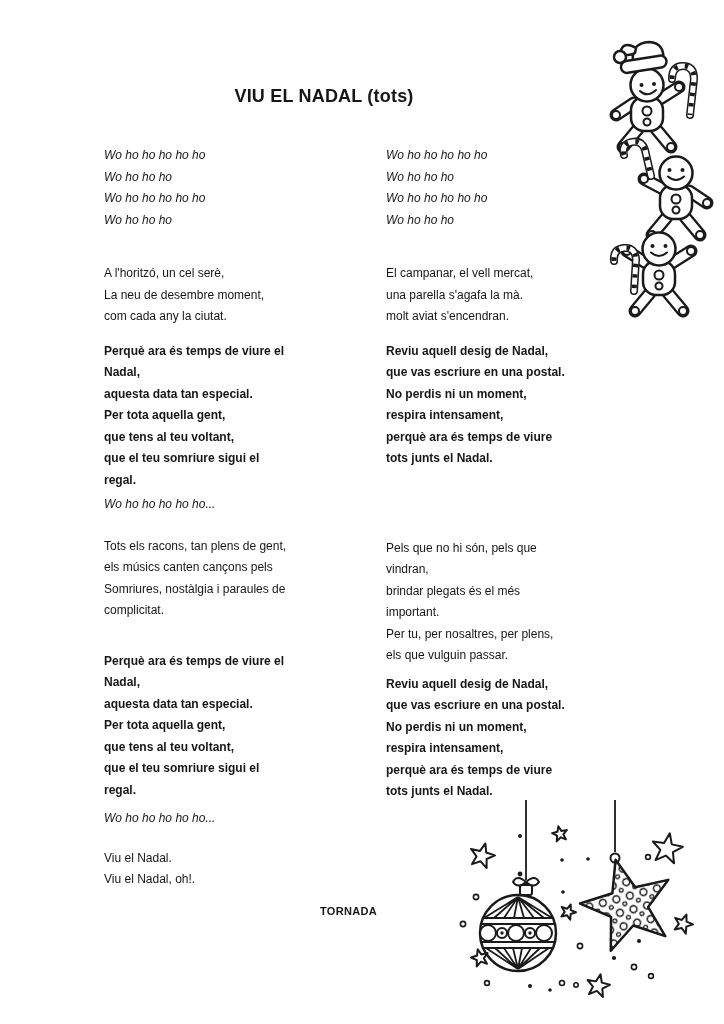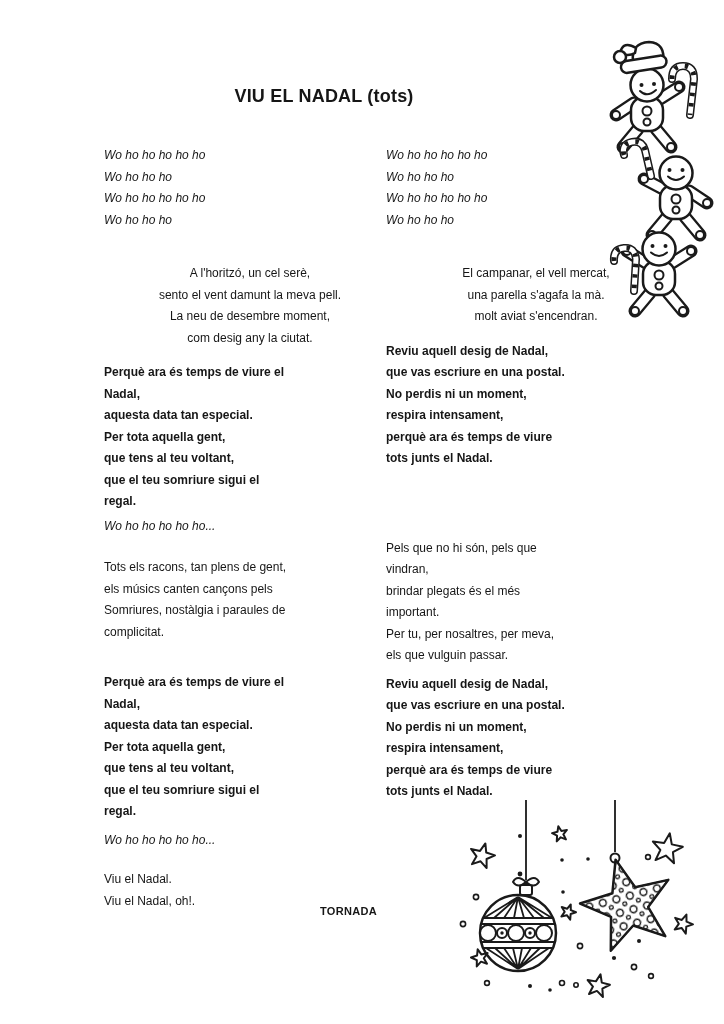--- a/index.html
+++ b/index.html
@@ -14,21 +14,21 @@
   }
   .col{position:absolute;top:117px;font-size:12px;line-height:21.5px;margin-top:28px;}
   .col.left{left:104px;width:292px;}
   .col.right{left:386px;width:300px;}
   .blk{margin:0;}
   .blk .line{white-space:pre;}
   .bold{font-weight:700;}
   .ital{font-style:italic;}
   .mt3{margin-top:3px;}  .mt7{margin-top:7px;}  .mt13{margin-top:13px;}
   .mt18{margin-top:18px;}.mt20{margin-top:20px;}.mt29{margin-top:29px;}
-  .mt32{margin-top:32px;text-align:center;}.mt68{margin-top:68px;}
+  .mt32{margin-top:32px;}.mt68{margin-top:68px;}
   .tornada{
     position:absolute;left:320px;top:905px;
     font-size:11px;font-weight:700;letter-spacing:.3px;
   }
   .deco{position:absolute;}
   .deco.gingerbread{left:592px;top:33px;width:132px;height:302px;}
   .deco.ornaments{left:430px;top:800px;width:294px;height:218px;}
   
   .part{fill:#fff;stroke:#1a1a1a;stroke-width:2.5;stroke-linejoin:round;}
   .thin{stroke-width:2;}
@@ -53,23 +53,22 @@
 
   <div class="col left">
     <div class="blk ital">
         <div class="line">Wo ho ho ho ho ho</div>
         <div class="line">Wo ho ho ho</div>
         <div class="line">Wo ho ho ho ho ho</div>
         <div class="line">Wo ho ho ho</div>
       </div>
     <div class="blk mt32">
         <div class="line">A l'horitzó, un cel serè,</div>
-        <div class="line">sento el vent damunt la meva pell.</div>
         <div class="line">La neu de desembre moment,</div>
-        <div class="line">com desig any la ciutat.</div>
+        <div class="line">com cada any la ciutat.</div>
       </div>
     <div class="blk mt13 bold">
         <div class="line">Perquè ara és temps de viure el</div>
         <div class="line">Nadal,</div>
         <div class="line">aquesta data tan especial.</div>
         <div class="line">Per tota aquella gent,</div>
         <div class="line">que tens al teu voltant,</div>
         <div class="line">que el teu somriure sigui el</div>
         <div class="line">regal.</div>
       </div>
@@ -118,21 +117,21 @@
         <div class="line">No perdis ni un moment,</div>
         <div class="line">respira intensament,</div>
         <div class="line">perquè ara és temps de viure</div>
         <div class="line">tots junts el Nadal.</div>
       </div>
     <div class="blk mt68">
         <div class="line">Pels que no hi són, pels que</div>
         <div class="line">vindran,</div>
         <div class="line">brindar plegats és el més</div>
         <div class="line">important.</div>
-        <div class="line">Per tu, per nosaltres, per meva,</div>
+        <div class="line">Per tu, per nosaltres, per plens,</div>
         <div class="line">els que vulguin passar.</div>
       </div>
     <div class="blk mt7 bold">
         <div class="line">Reviu aquell desig de Nadal,</div>
         <div class="line">que vas escriure en una postal.</div>
         <div class="line">No perdis ni un moment,</div>
         <div class="line">respira intensament,</div>
         <div class="line">perquè ara és temps de viure</div>
         <div class="line">tots junts el Nadal.</div>
       </div>

